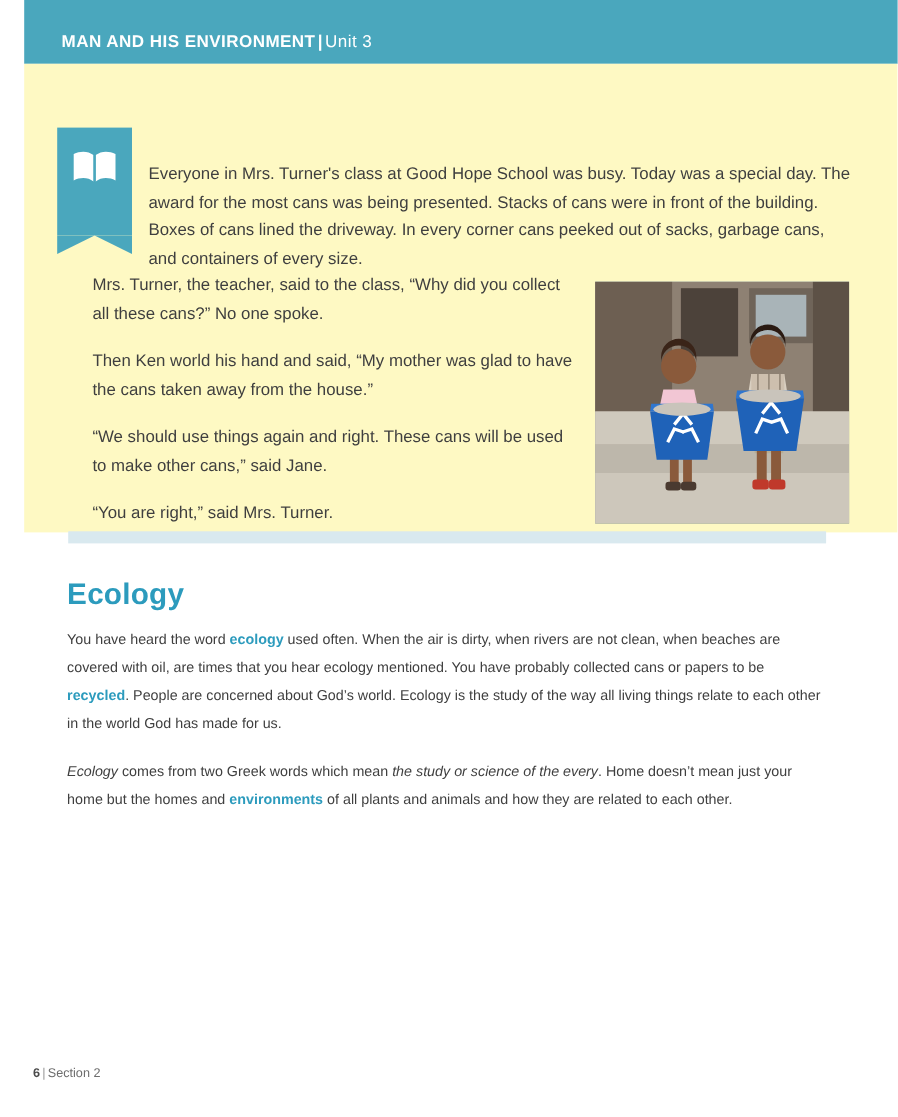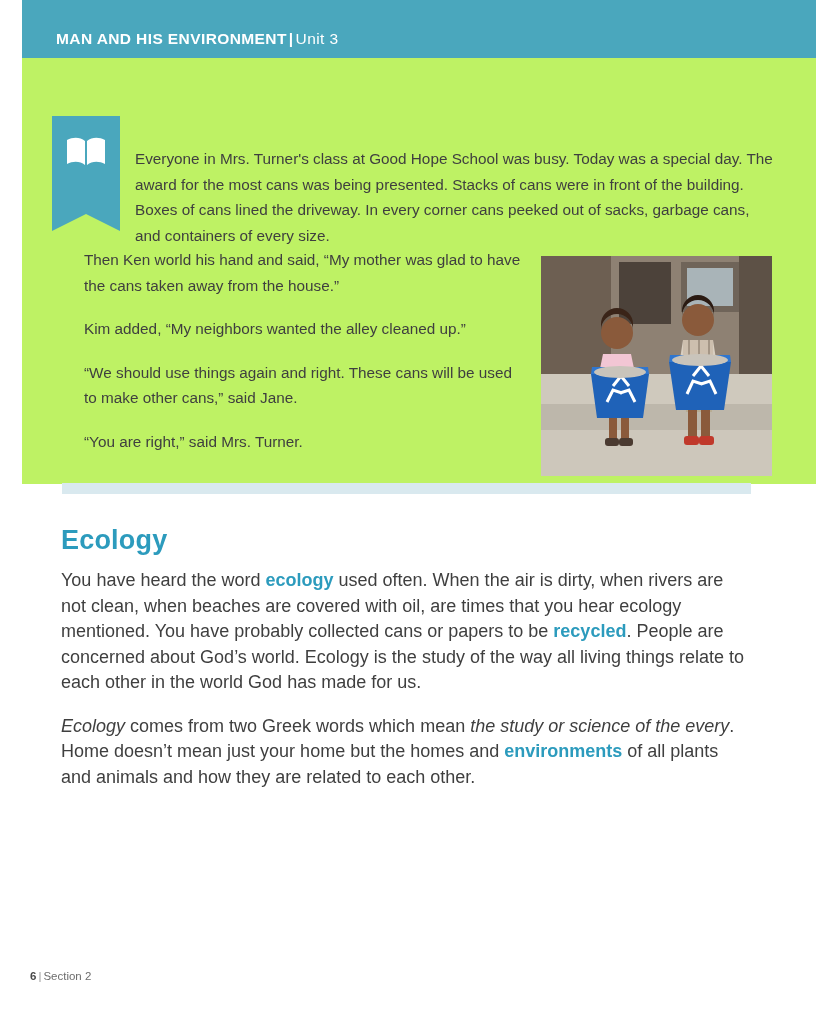--- a/index.html
+++ b/index.html
@@ -56,21 +56,21 @@
     font-weight: normal;
   }
 
   
   .story-panel {
     position: absolute;
     left: 22px;
     top: 58px;
     width: 794px;
     height: 426px;
-    background: #bef264;
+    background: #fef9c3;
   }
 
   
   .ribbon {
     position: absolute;
     left: 30px;
     top: 58px;
     width: 68px;
     height: 98px;
     background: #4aa7bd;
@@ -150,21 +150,21 @@
   }
 
   .body-col {
     position: absolute;
     left: 61px;
     top: 568px;
     width: 690px;
   }
   .body-col p {
     margin: 0 0 18px 0;
-    font-size: 18px;
+    font-size: 13px;
     line-height: 25.5px;
     color: #3f3f3f;
   }
   .kw {
     color: #2c9bbd;
     font-weight: bold;
   }
   .ital {
     font-style: italic;
   }
@@ -203,22 +203,22 @@
     <svg class="book-icon" viewBox="0 0 42 32">
       <path d="M2 4 C8 1, 15 1, 20 5 L20 29 C15 25, 8 25, 2 28 Z" fill="#ffffff"></path>
       <path d="M40 4 C34 1, 27 1, 22 5 L22 29 C27 25, 34 25, 40 28 Z" fill="#ffffff"></path>
       <rect x="20" y="4" width="2" height="25" fill="#4aa7bd"></rect>
     </svg>
   </div>
 
   <div class="story-intro">Everyone in Mrs. Turner's class at Good Hope School was busy. Today was a special day. The award for the most cans was being presented. Stacks of cans were in front of the building. Boxes of cans lined the driveway. In every corner cans peeked out of sacks, garbage cans, and containers of every size.</div>
 
   <div class="dialog-col">
+    <p>Mrs. Turner, the teacher, said to the class, “Why did you collect all these cans?” No one spoke.</p>
     <p>Then Ken world his hand and said, “My mother was glad to have the cans taken away from the house.”</p>
-    <p>Kim added, “My neighbors wanted the alley cleaned up.”</p>
     <p>“We should use things again and right. These cans will be used to make other cans,” said Jane.</p>
     <p>“You are right,” said Mrs. Turner.</p>
   </div>
 
   <div class="story-photo">
     <svg width="231" height="220" viewBox="0 0 231 220">
 
       <rect x="0" y="0" width="231" height="220" fill="#b9b3a6"></rect>
       <rect x="0" y="0" width="231" height="118" fill="#8e8173"></rect>
       <rect x="0" y="0" width="70" height="118" fill="#6d5f52"></rect>

